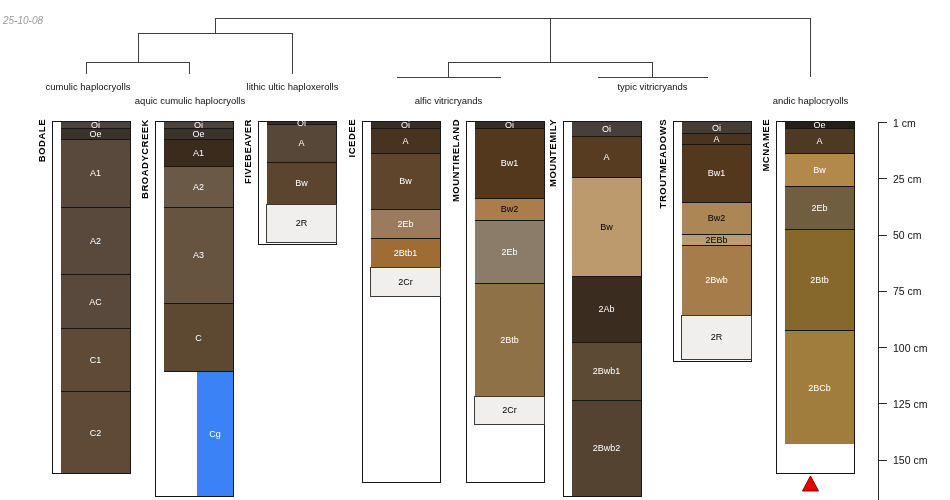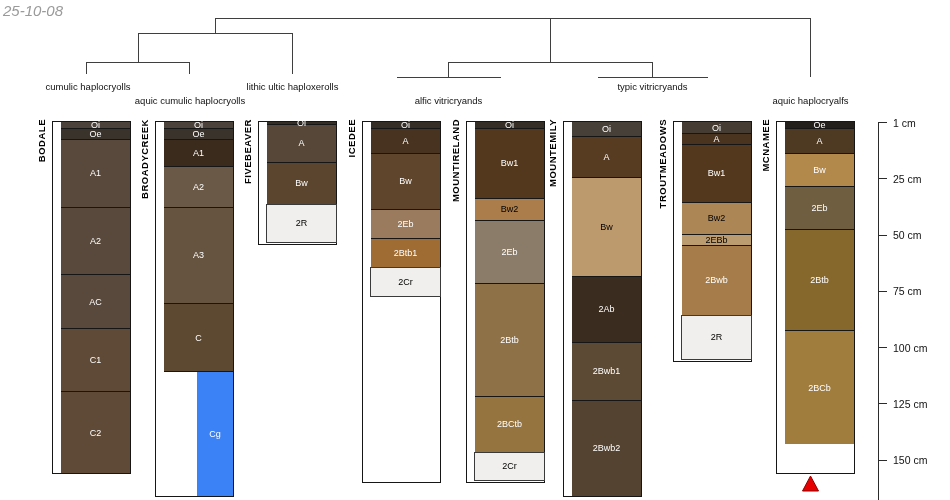--- a/index.html
+++ b/index.html
@@ -1,18 +1,18 @@
 <!DOCTYPE html>
 <html><head>
 <meta charset="utf-8">
 <style>
   html,body{margin:0;padding:0;background:#fff;}
   .canvas{position:relative;width:950px;height:500px;background:#ffffff;overflow:hidden;
           font-family:"Liberation Sans", sans-serif;}
-  .stamp{position:absolute;left:3px;top:2px;font-size:15px;font-style:italic;color:#9a9a9a;}
+  .stamp{position:absolute;left:3px;top:15px;font-size:10px;font-style:italic;color:#9a9a9a;}
   svg.overlay{position:absolute;left:0;top:0;}
   .grouplabel{position:absolute;transform:translateX(-50%);font-size:9.5px;color:#111;
               white-space:nowrap;}
   .col{position:absolute;border:1px solid #161616;box-sizing:content-box;background:#fff;padding-left:8px;}
   .hz{position:relative;box-sizing:border-box;display:flex;align-items:center;
       justify-content:center;border-bottom:1px solid #161616;}
   .hz:last-child{border-bottom:none;}
   .hz span{position:relative;z-index:3;font-size:9px;line-height:8px;white-space:nowrap;}
   .hz.rock{border:1px solid #3a3a3a;margin:-1px;}
   .pname{position:absolute;writing-mode:vertical-rl;transform:rotate(180deg);
@@ -44,21 +44,21 @@
       <line x1="597.5" y1="77" x2="707.5" y2="77" stroke="#3f3f3f" stroke-width="1" shape-rendering="crispEdges"></line>
       <line x1="810.5" y1="18" x2="810.5" y2="77" stroke="#3f3f3f" stroke-width="1" shape-rendering="crispEdges"></line>
       <polygon points="802.5,491 818.5,491 810.5,476" fill="#e60000" stroke="#8c0000" stroke-width="1"></polygon>
     </svg>
   <div id="group-labels">
       <div class="grouplabel" style="left: 88px; top: 81px;">cumulic haplocryolls</div>
       <div class="grouplabel" style="left: 190px; top: 95px;">aquic cumulic haplocryolls</div>
       <div class="grouplabel" style="left: 292.5px; top: 81px;">lithic ultic haploxerolls</div>
       <div class="grouplabel" style="left: 448.5px; top: 95px;">alfic vitricryands</div>
       <div class="grouplabel" style="left: 652.5px; top: 81px;">typic vitricryands</div>
-      <div class="grouplabel" style="left: 810.5px; top: 95px;">aquic haplocryalfs</div>
+      <div class="grouplabel" style="left: 810.5px; top: 95px;">andic haplocryolls</div>
     </div>
   <div id="profiles">
       <div class="pname" style="left: 36px; top: 119px;">BODALE</div>
       <div class="col" style="left: 52px; top: 121px; width: 69px; height: 351px;">
         <div class="hz" style="height: 6.75px; background: rgb(75, 67, 59);">
           <span style="color: rgb(255, 255, 255);">Oi</span>
         </div>
         <div class="hz" style="height: 11.25px; background: rgb(58, 51, 43);">
           <span style="color: rgb(255, 255, 255);">Oe</span>
         </div>
@@ -147,23 +147,20 @@
           <span style="color: rgb(255, 255, 255);">Bw1</span>
         </div>
         <div class="hz" style="height: 22.5px; background: rgb(170, 125, 74);">
           <span style="color: rgb(0, 0, 0);">Bw2</span>
         </div>
         <div class="hz" style="height: 63px; background: rgb(139, 124, 105);">
           <span style="color: rgb(255, 255, 255);">2Eb</span>
         </div>
         <div class="hz" style="height: 112.5px; background: rgb(143, 113, 71);">
           <span style="color: rgb(255, 255, 255);">2Btb</span>
-        </div>
-        <div class="hz" style="height: 56.25px; background: rgb(149, 116, 63);">
-          <span style="color: rgb(255, 255, 255);">2BCtb</span>
         </div>
         <div class="hz rock" style="height: 29.25px; background: rgb(240, 239, 237);">
           <span style="color: rgb(0, 0, 0);">2Cr</span>
         </div>
       </div>
       <div class="pname" style="left: 547px; top: 119px;">MOUNTEMILY</div>
       <div class="col" style="left: 563px; top: 121px; width: 69px; height: 374px;">
         <div class="hz" style="height: 14.625px; background: rgb(71, 64, 57);">
           <span style="color: rgb(255, 255, 255);">Oi</span>
         </div>

